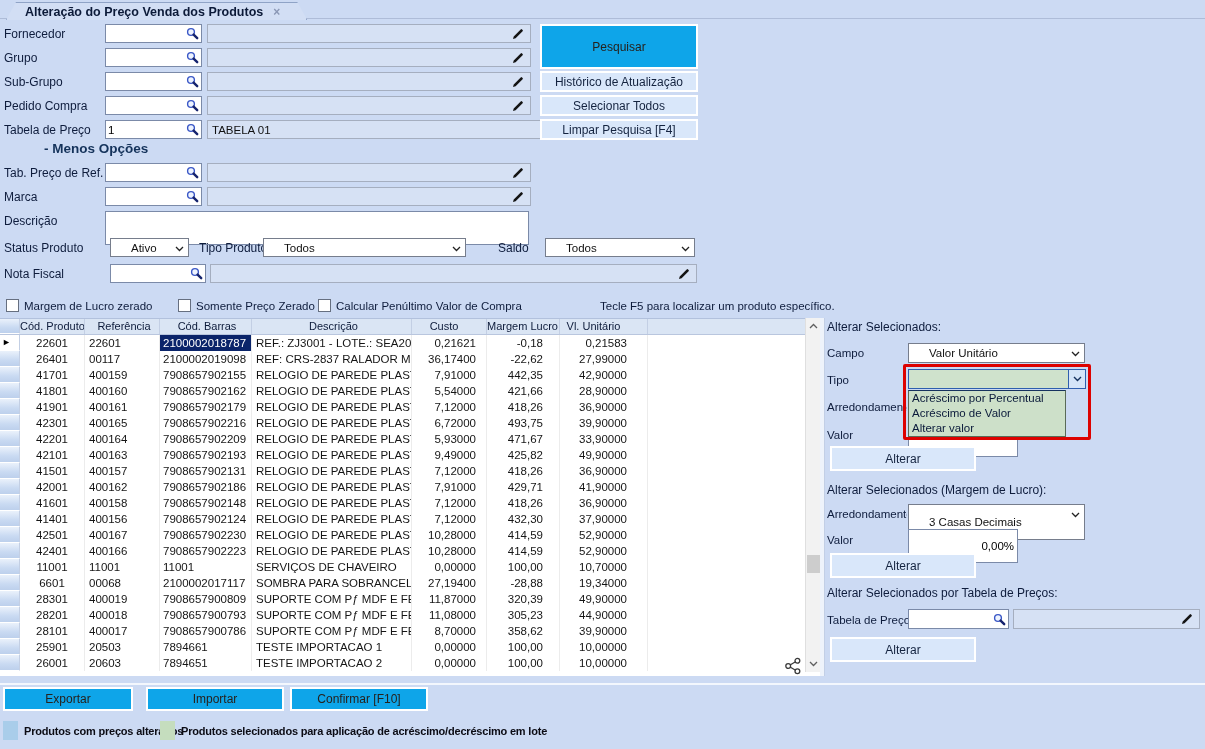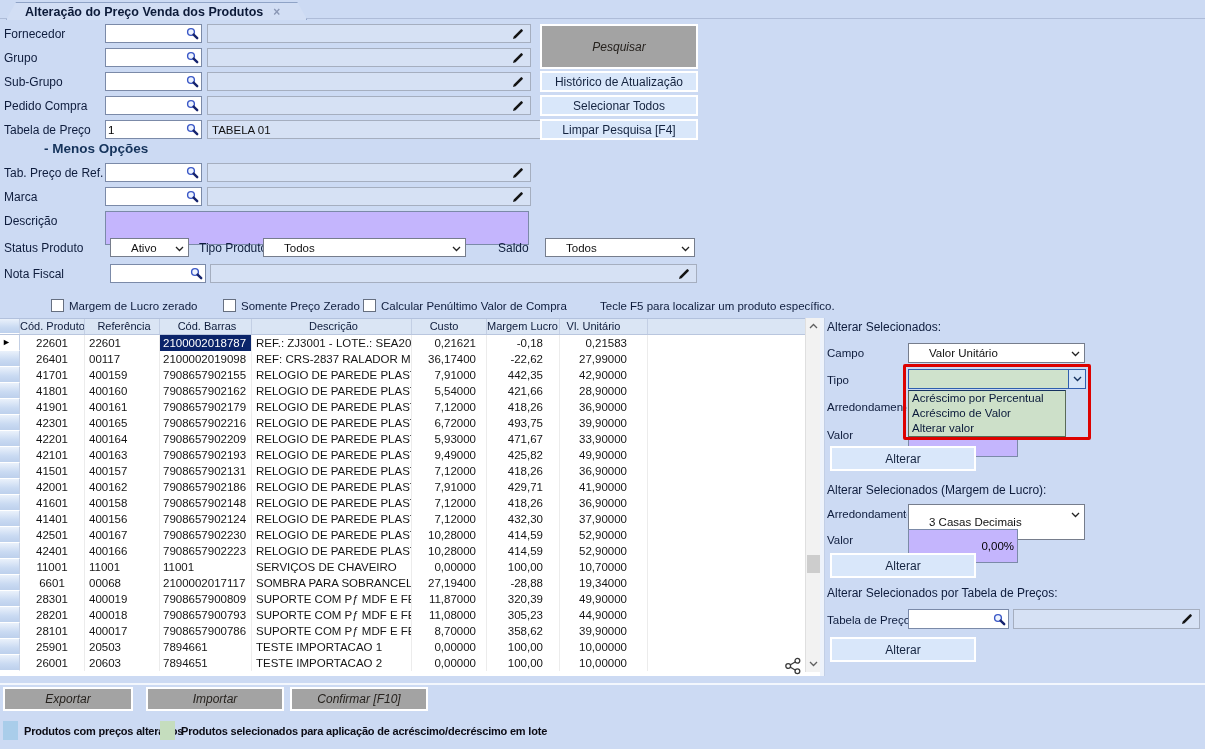--- a/index.html
+++ b/index.html
@@ -22,31 +22,31 @@
   }
   .tab-close { margin-left:10px; color:#8a97b5; font-weight:bold; font-size:12px; cursor:default; }
 
   
   .flabel { position:absolute; left:4px; white-space:nowrap; }
   .lookup { position:absolute; height:19px; background:#fff; border:1px solid #7b8aa8; display:flex; align-items:center; }
   .lookup input { flex:1; min-width:0; border:none; outline:none; height:15px; font:11.5px "Liberation Sans",sans-serif; padding:0 2px; background:transparent; }
   .mag-btn { width:17px; height:17px; display:flex; align-items:center; justify-content:center; }
   .ro-field { position:absolute; height:19px; background:#d6e1f4; border:1px solid #a5aebf; display:flex; align-items:center; padding:0 22px 0 4px; font-size:11.5px; color:#111; white-space:nowrap; overflow:hidden; }
   .pencil { position:absolute; right:5px; top:2px; }
-  .winput { position:absolute; height:19px; background:#c4b5fd; border:1px solid #7b8aa8; font:11.5px "Liberation Sans",sans-serif; padding:16px 3px; outline:none; }
+  .winput { position:absolute; height:19px; background:#ffffff; border:1px solid #7b8aa8; font:11.5px "Liberation Sans",sans-serif; padding:16px 3px; outline:none; }
   .select { position:absolute; height:19px; background:#fff; border:1px solid #767d8c; display:flex; align-items:center; padding-left:20px; font-size:11.5px; color:#111; }
   .select .chev { position:absolute; right:4px; top:7px; }
 
   .btn { position:absolute; display:flex; align-items:center; justify-content:center; border:2px solid #fff; font-size:12px; color:#14233f; cursor:default; }
   .btn-blue { background:#d9e7fa; }
-  .btn-salmon { background:#a3a3a3; color:#26221e;font-style:italic; }
+  .btn-salmon { background:#0ea5e9; color:#26221e; }
 
   .section-title { position:absolute; font-weight:bold; font-size:13.5px; color:#14325a; white-space:nowrap; }
 
-  .cbrow { position:absolute; display:flex; align-items:center;margin-left:45px; }
+  .cbrow { position:absolute; display:flex; align-items:center; }
   .cbox { width:13px; height:13px; background:#fff; border:1px solid #666f80; margin-right:5px; }
   .cblabel { font-size:11.5px; white-space:nowrap; }
   .hint { position:absolute; font-size:11.5px; text-align:right; white-space:nowrap; }
 
   
   .grid { position:absolute; left:0; top:318px; width:820px; height:358px; background:#fff; border-top:1px solid #b2c1dd; }
   .ghead { display:flex; height:16px; background:#dae5f4; border-bottom:1px solid #b9c6de; }
   .ghead .gcell { font-size:11px; color:#0d1b3a; text-align:center; border-right:1px solid #c3cfe4; overflow:hidden; white-space:nowrap; line-height:15px; }
   .grow { display:flex; height:16px; }
   .gcell { overflow:hidden; white-space:nowrap; font-size:11.5px; color:#151515; line-height:16px; border-right:1px solid #ececec; }

